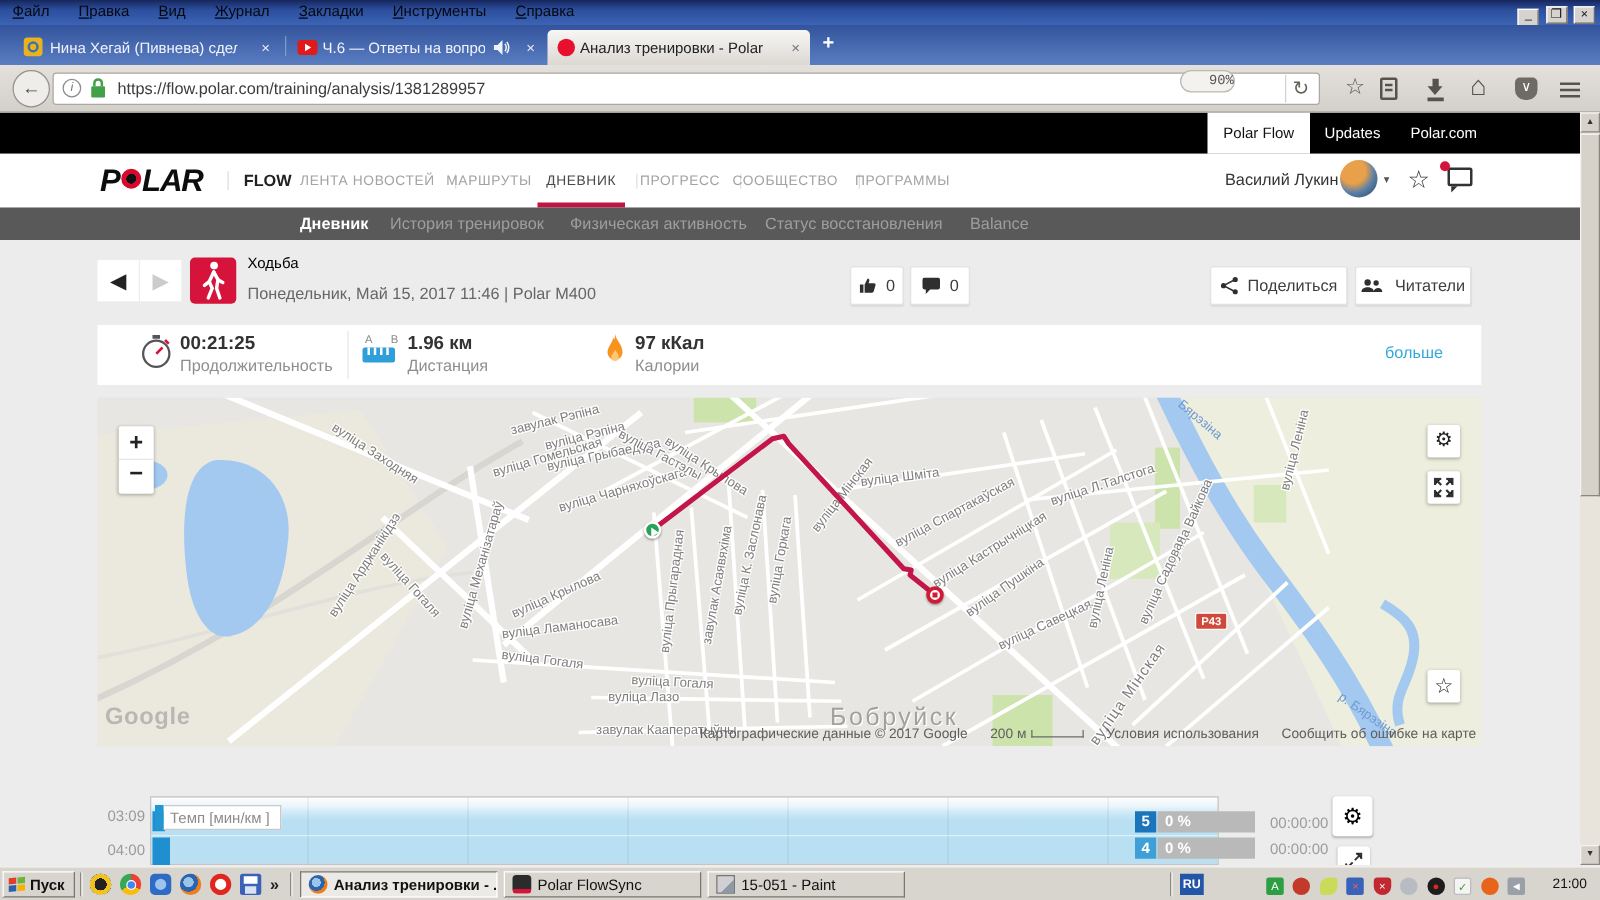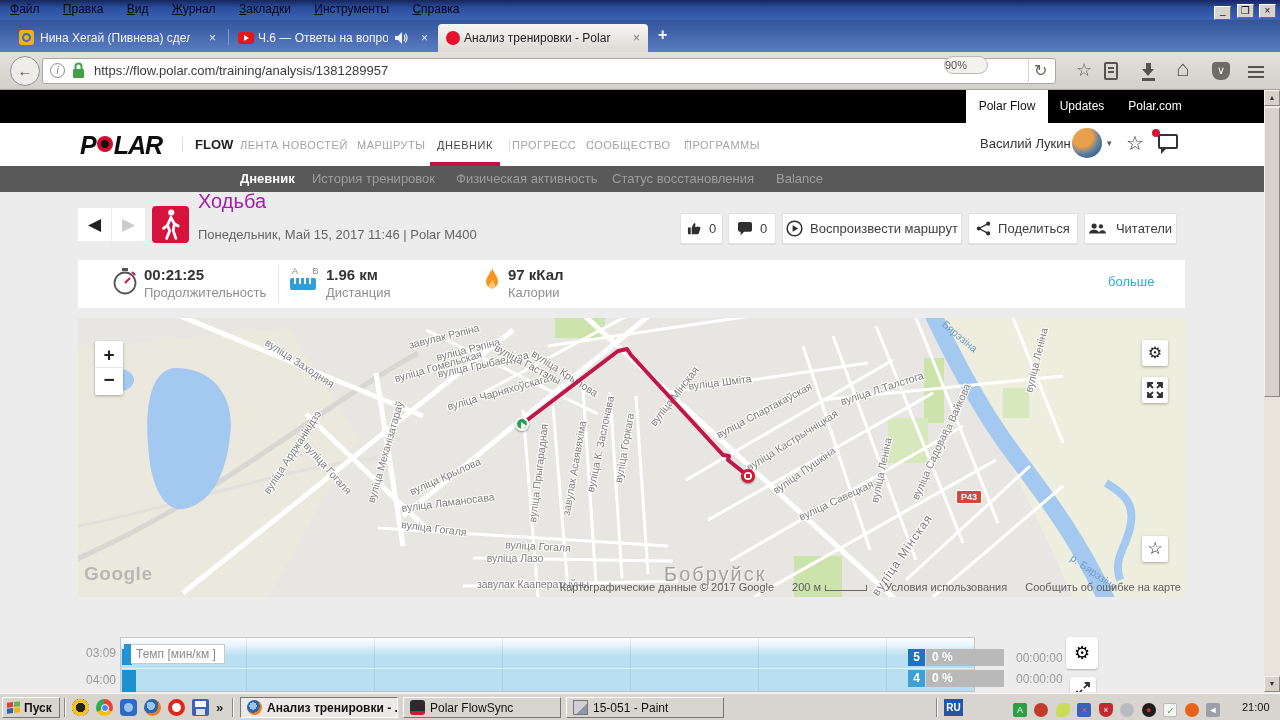--- a/index.html
+++ b/index.html
@@ -15,21 +15,21 @@
   .tabbar{left:0;top:20px;width:1280px;height:32px;background:linear-gradient(#33549c,#5a7dc2);}
   .btab{position:absolute;top:4px;height:28px;color:#f2f4fa;font-size:12px;}
   .btab .t{position:absolute;left:26px;top:7px;white-space:nowrap;overflow:hidden;}
   .btab .x{position:absolute;top:7px;font-size:12px;color:#e8ecf6;}
   .btab.active{background:linear-gradient(#f7f6f4,#dcd9d4);border-radius:4px 4px 0 0;color:#222;height:28px;}
   .tabsep{position:absolute;top:9px;width:1px;height:16px;background:#7f9ac9;}
   .toolbar{left:0;top:52px;width:1280px;height:38px;background:linear-gradient(#e4e1dc,#d3cfc9);border-bottom:1px solid #a8a49e;}
   .backbtn{left:10px;top:4px;width:30px;height:30px;border-radius:50%;background:#efedea;border:1px solid #96938e;text-align:center;line-height:28px;font-size:15px;color:#4a4a4a;}
   .urlfield{left:42px;top:6px;width:1014px;height:26px;background:#fff;border:1px solid #aba8a2;border-radius:3px;}
   .urltext{left:50px;top:6px;font-size:13px;color:#3c3c3c;white-space:nowrap;}
-  .zoompill{left:944px;top:4px;width:44px;height:18px;border:1px solid #bdbab4;border-radius:9px;background:#f4f2ef;font-size:11px;color:#555;text-align:left;line-height:16px;}
+  .zoompill{left:944px;top:4px;width:44px;height:18px;border:1px solid #bdbab4;border-radius:9px;background:#f4f2ef;font-size:11px;color:#555;text-align:right;line-height:16px;font-family:Liberation Mono, monospace;}
   .tbicon{font-size:18px;color:#56534d;top:7px;}
   .bars span{display:block;width:16px;height:2px;background:#56534d;margin:3px 0;}
 
   
   .page{left:0;top:90px;width:1264px;height:602px;background:#ececec;overflow:hidden;}
   .blackbar{left:0;top:0;width:1264px;height:33px;background:#000;}
   .topbar-tab{position:absolute;top:0;height:33px;color:#fff;font-size:12px;line-height:33px;text-align:center;}
   .topbar-tab.active{background:#fff;color:#111;}
   .navbar{left:0;top:33px;width:1264px;height:43px;background:#fff;}
   .polar-logo{left:80px;top:8px;font-size:25px;font-weight:bold;font-style:italic;letter-spacing:-1px;color:#0d0d0d;}
@@ -210,41 +210,34 @@
     <div class="abs sport-icon" style="left:152px;top:116px;width:37px;height:37px;">
       <svg width="37" height="37" viewBox="0 0 24 24">
           <g fill="none" stroke="#fff" stroke-width="1.8" stroke-linecap="round">
             <circle cx="12.5" cy="4.2" r="2" fill="#fff" stroke="none"></circle>
             <path d="M12.3 7.5 L10 12.5 L11.5 16 L9.5 21"></path>
             <path d="M12.3 7.5 L14.5 11.5 L13.8 16 L15.5 21"></path>
             <path d="M10 12.5 L7.5 14.5 M14.5 11.5 L17 13"></path>
           </g>
         </svg>
     </div>
-    <div class="abs" style="left:198px;top:100px;font-size:20px;color:#a21caf;">Ходьба</div>
+    <div class="abs" style="left:198px;top:113px;font-size:12px;color:#000000;">Ходьба</div>
     <div class="abs" style="left:198px;top:137px;font-size:13px;color:#666;">Понедельник, Май 15, 2017 11:46 | Polar M400</div>
 
     <div class="abs btn" style="left:680px;top:123px;width:43px;height:31px;">
       <svg width="15" height="15" viewBox="0 0 16 16">
           <path d="M1 7h3v7H1z M5 14V7l2.6-5c1 0 1.7.8 1.4 1.9L8.4 6H13c1 0 1.6.8 1.3 1.7l-1.5 5.2c-.2.6-.8 1.1-1.5 1.1H5z" fill="#2f2f2f"></path>
         </svg>
       <span>0</span>
     </div>
     <div class="abs btn" style="left:728px;top:123px;width:48px;height:31px;">
       <svg width="16" height="14" viewBox="0 0 18 16">
           <path d="M1 2a2 2 0 0 1 2-2h12a2 2 0 0 1 2 2v7a2 2 0 0 1-2 2H8l-4 4v-4H3a2 2 0 0 1-2-2z" fill="#2f2f2f"></path>
         </svg>
       <span>0</span>
-    </div>
-    <div class="abs btn" style="left:782px;top:123px;width:180px;height:31px;">
-      <svg width="17" height="17" viewBox="0 0 18 18">
-          <circle cx="9" cy="9" r="7.8" fill="none" stroke="#2f2f2f" stroke-width="1.6"></circle>
-          <polygon points="7,5.5 13,9 7,12.5" fill="#2f2f2f"></polygon>
-        </svg>
-      <span>Воспроизвести маршрут</span>
     </div>
     <div class="abs btn" style="left:968px;top:123px;width:110px;height:31px;">
       <svg width="15" height="15" viewBox="0 0 16 16">
           <circle cx="3" cy="8" r="2.2" fill="#2f2f2f"></circle>
           <circle cx="13" cy="2.8" r="2.2" fill="#2f2f2f"></circle>
           <circle cx="13" cy="13.2" r="2.2" fill="#2f2f2f"></circle>
           <path d="M3 8 L13 2.8 M3 8 L13 13.2" stroke="#2f2f2f" stroke-width="1.4"></path>
         </svg>
       <span>Поделиться</span>
     </div>

